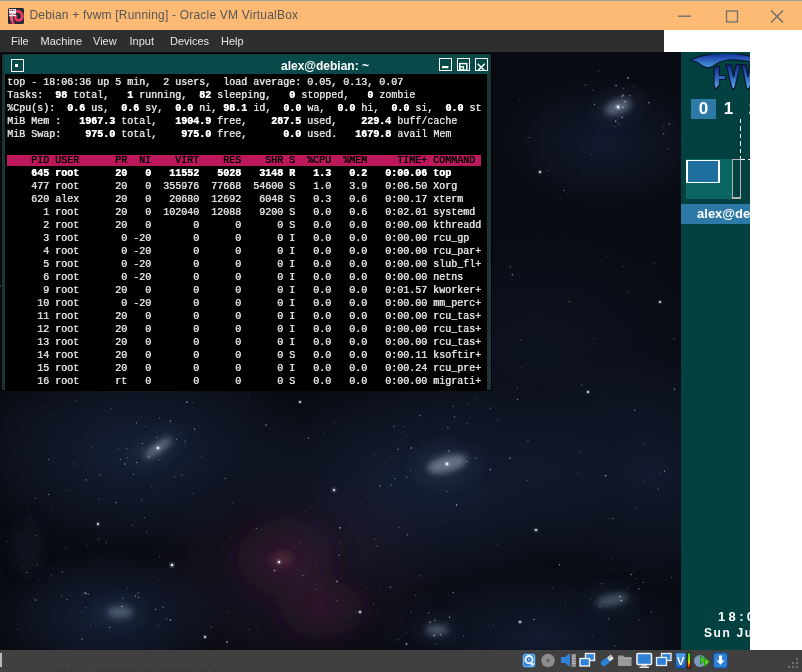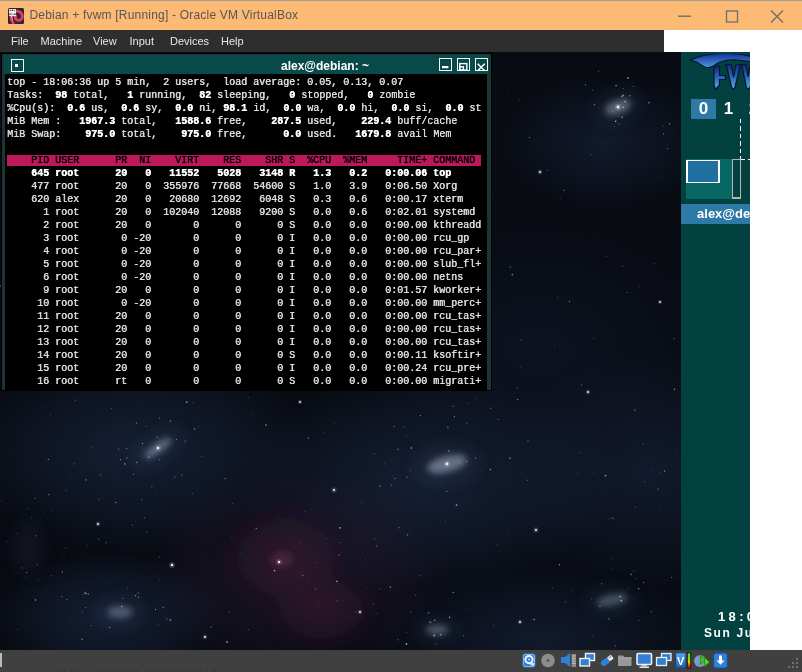--- a/index.html
+++ b/index.html
@@ -706,21 +706,21 @@
             <rect x="1.8" y="1.6" width="7" height="6.6" fill="none" stroke="#fff" stroke-width="1.4"></rect>
             <rect x="1.8" y="4.8" width="3.6" height="3.4" fill="none" stroke="#fff" stroke-width="1.4"></rect>
           </svg></div>
    <div class="xbtn" style="left:471.4px"><svg width="10.5" height="10.5">
             <path d="M1.7 1.7 L8.7 8.7 M8.7 1.7 L1.7 8.7" stroke="#fff" stroke-width="1.5"></path>
           </svg></div>
   </div>
   <pre id="term">top - 18:06:36 up 5 min,  2 users,  load average: 0.05, 0.13, 0.07
 Tasks:  <b>98</b> total,   <b>1</b> running,  <b>82</b> sleeping,   <b>0</b> stopped,   <b>0</b> zombie
 %Cpu(s):  <b>0.6</b> us,  <b>0.6</b> sy,  <b>0.0</b> ni, <b>98.1</b> id,  <b>0.0</b> wa,  <b>0.0</b> hi,  <b>0.0</b> si,  <b>0.0</b> st
-MiB Mem :   <b>1967.3</b> total,   <b>1588.6</b> free,    <b>287.5</b> used,    <b>229.4</b> buff/cache
+MiB Mem :   <b>1967.3</b> total,   <b>1904.9</b> free,    <b>287.5</b> used,    <b>229.4</b> buff/cache
 MiB Swap:    <b>975.0</b> total,    <b>975.0</b> free,      <b>0.0</b> used.   <b>1679.8</b> avail Mem
 
 <span class="inv">    PID USER      PR  NI    VIRT    RES    SHR S  %CPU  %MEM     TIME+ COMMAND </span>
 <b>    645 root      20   0   11552   5028   3148 R   1.3   0.2   0:00.06 top     </b>
     477 root      20   0  355976  77668  54600 S   1.0   3.9   0:06.50 Xorg    
     620 alex      20   0   20680  12692   6048 S   0.3   0.6   0:00.17 xterm   
       1 root      20   0  102040  12088   9200 S   0.0   0.6   0:02.01 systemd 
       2 root      20   0       0      0      0 S   0.0   0.0   0:00.00 kthreadd
       3 root       0 -20       0      0      0 I   0.0   0.0   0:00.00 rcu_gp  
       4 root       0 -20       0      0      0 I   0.0   0.0   0:00.00 rcu_par+

